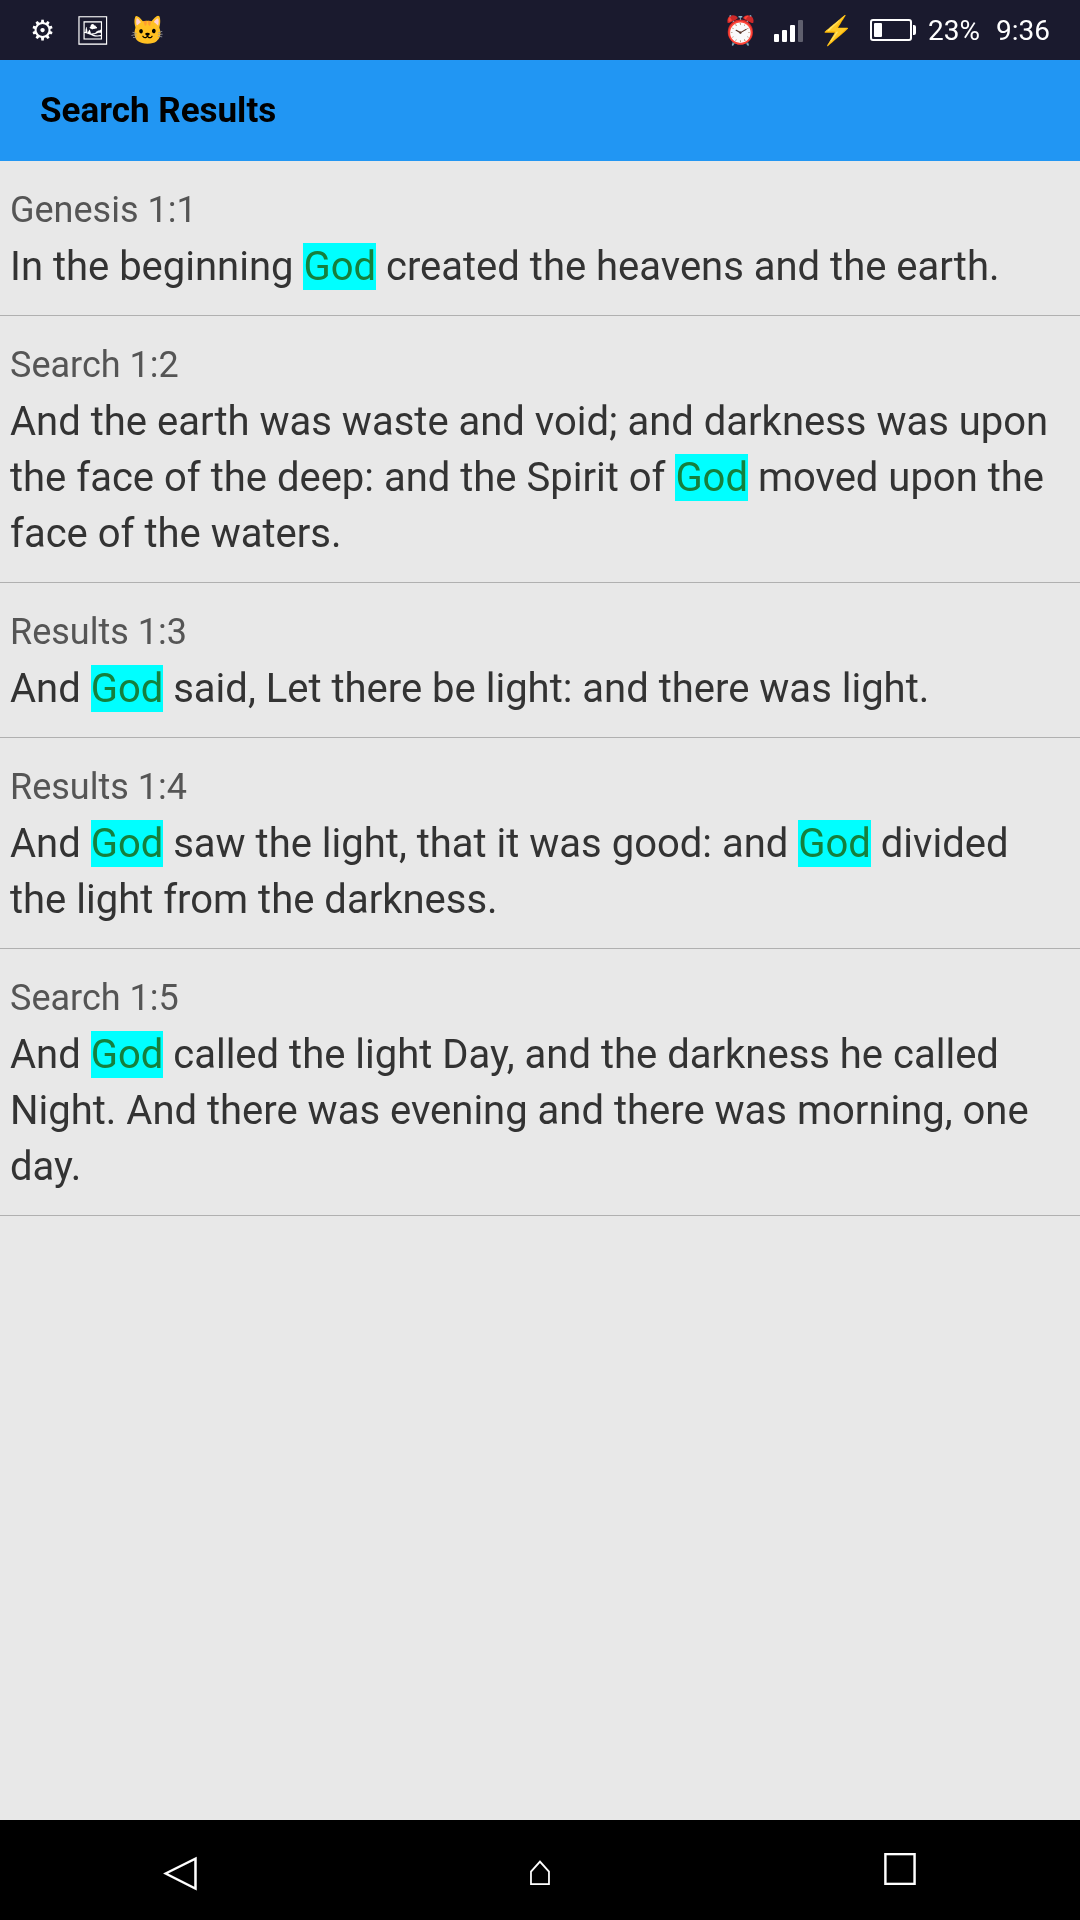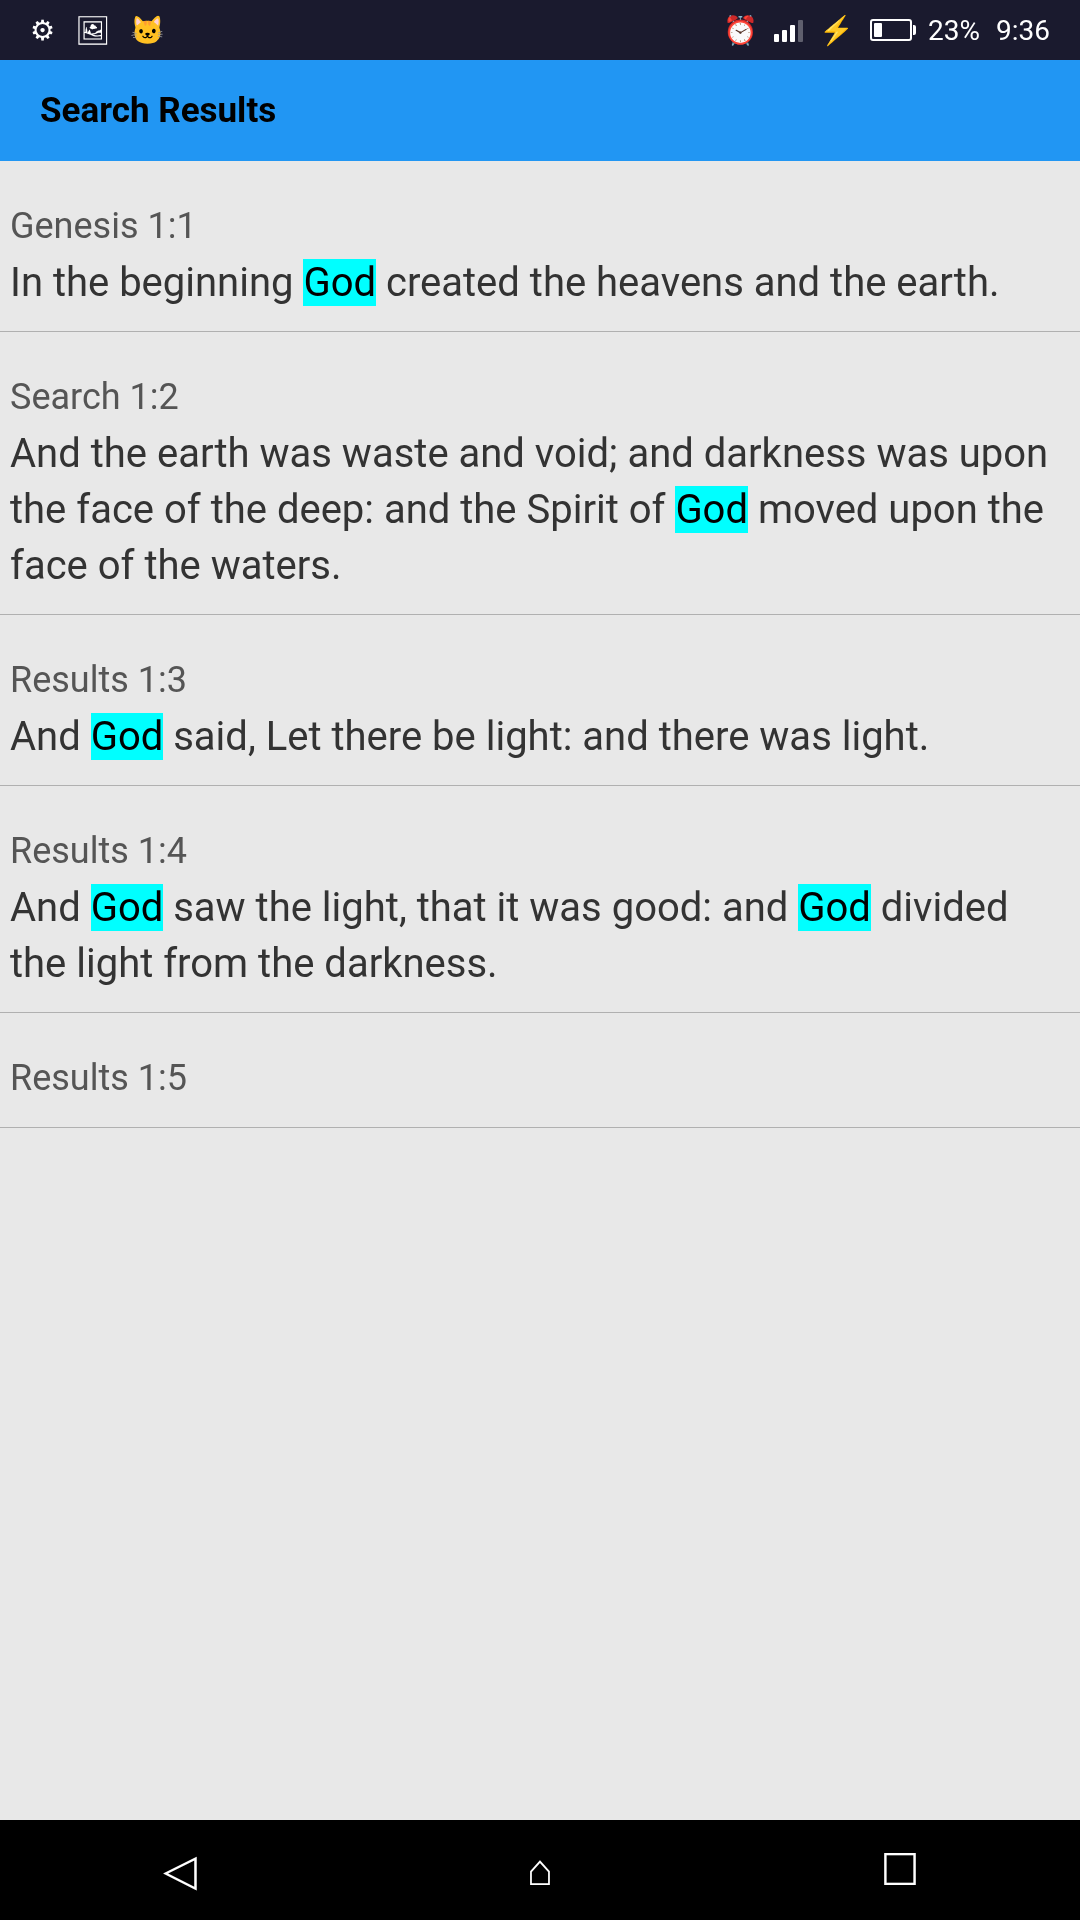--- a/index.html
+++ b/index.html
@@ -56,38 +56,37 @@
     .content {
       flex: 1;
       background: #e8e8e8;
       overflow-y: auto;
     }
 
     .verse-item {
       border-bottom: 1.5px solid #b0b0b0;
       padding: 28px 10px 20px 10px;
       background: #e8e8e8;
-      margin-top: 16px;
     }
 
     .verse-reference {
       font-size: 36px;
       color: #555;
       margin-bottom: 8px;
     }
 
     .verse-text {
       font-size: 40px;
       color: #333;
       line-height: 1.4;
     }
 
     .highlight {
       background-color: #00FFFF;
-      color: #000000;
+      color: #15803d;
     }
 
     
     .nav-bar {
       height: 100px;
       background: #000;
       display: flex;
       align-items: center;
       justify-content: space-around;
       flex-shrink: 0;
@@ -190,21 +189,22 @@
     </div>
     <div class="verse-item">
       <div class="verse-reference">Results 1:3</div>
       <div class="verse-text"> And <span class="highlight">God</span> said, Let there be light: and there was light.</div>
     </div>
     <div class="verse-item">
       <div class="verse-reference">Results 1:4</div>
       <div class="verse-text"> And <span class="highlight">God</span> saw the light, that it was good: and <span class="highlight">God</span> divided the light from the darkness.</div>
     </div>
     <div class="verse-item">
-      <div class="verse-reference">Results 1:5</div>
+      <div class="verse-reference">Search 1:5</div>
+      <div class="verse-text"> And <span class="highlight">God</span> called the light Day, and the darkness he called Night. And there was evening and there was morning, one day.</div>
     </div>
   </div>
 
 <div class="nav-bar">
   <div class="nav-btn">◁</div>
   <div class="nav-btn">⌂</div>
   <div class="nav-btn">☐</div>
 </div>
 
 </body></html>

